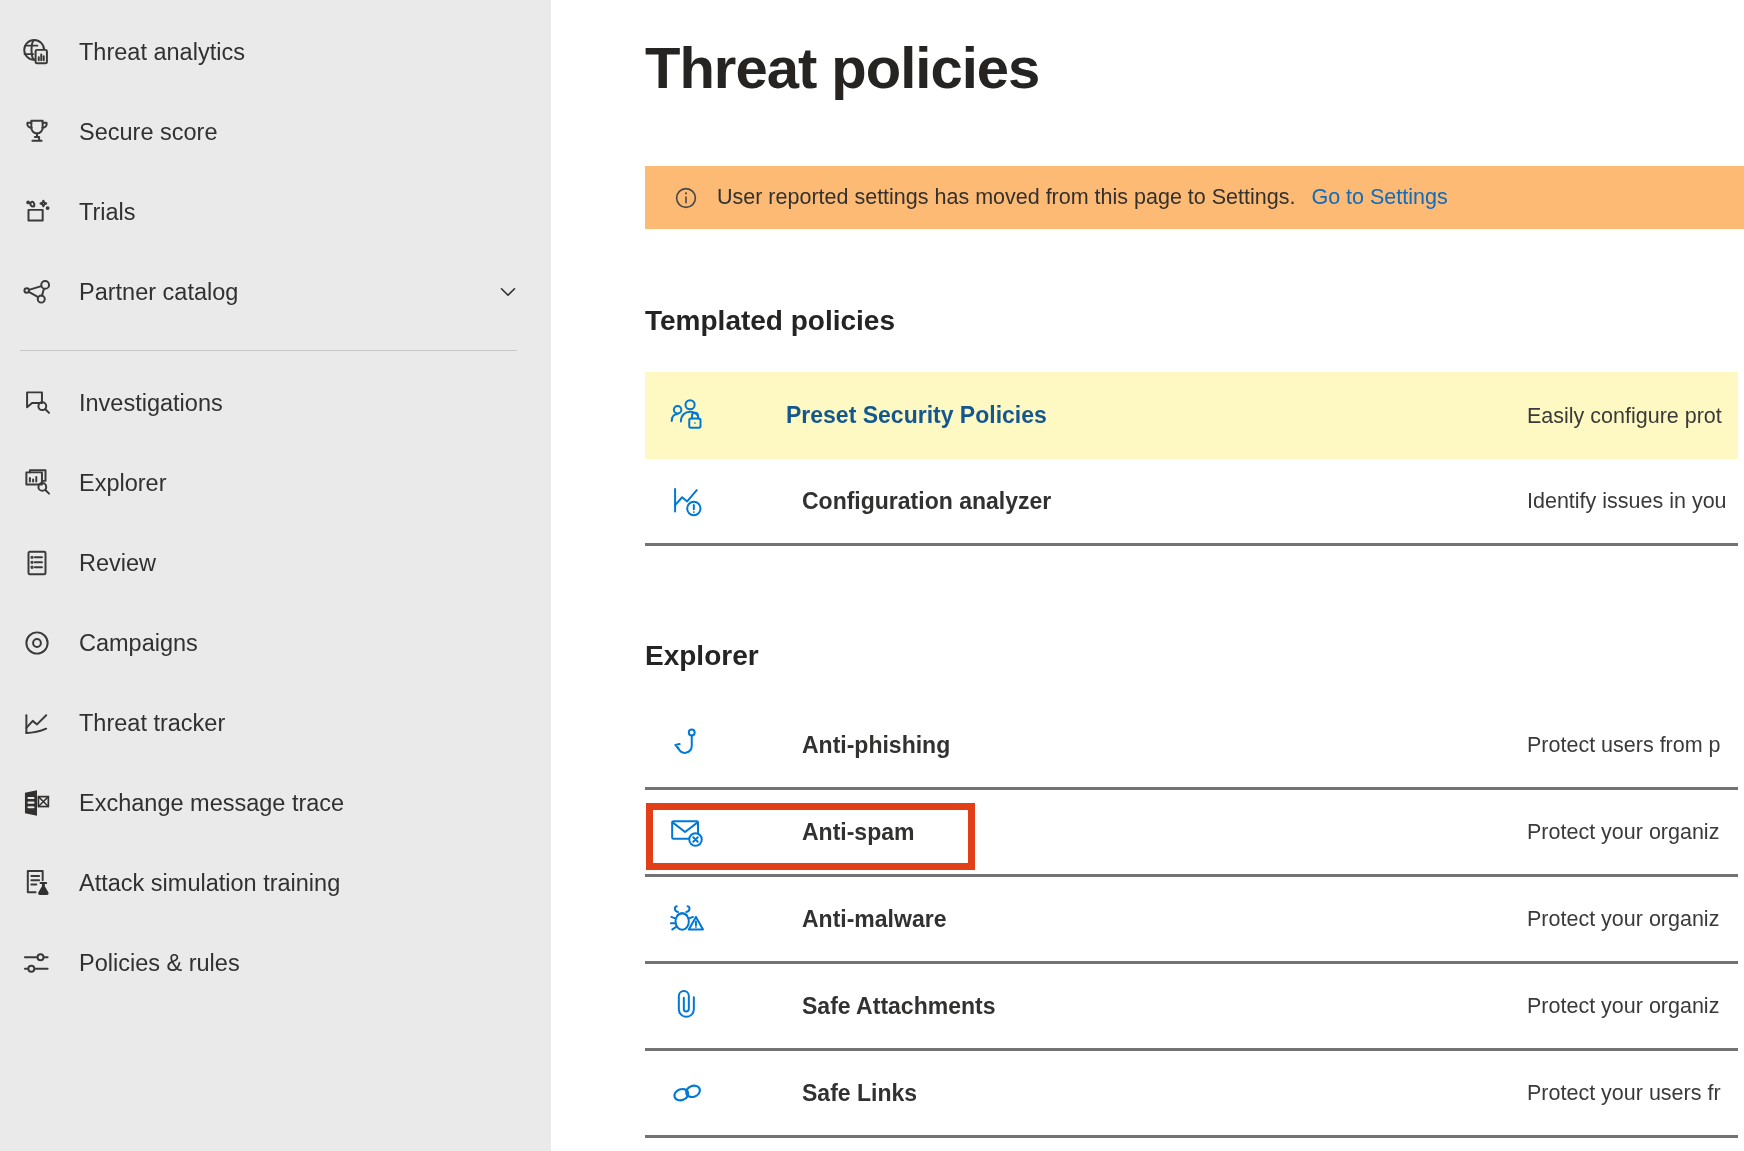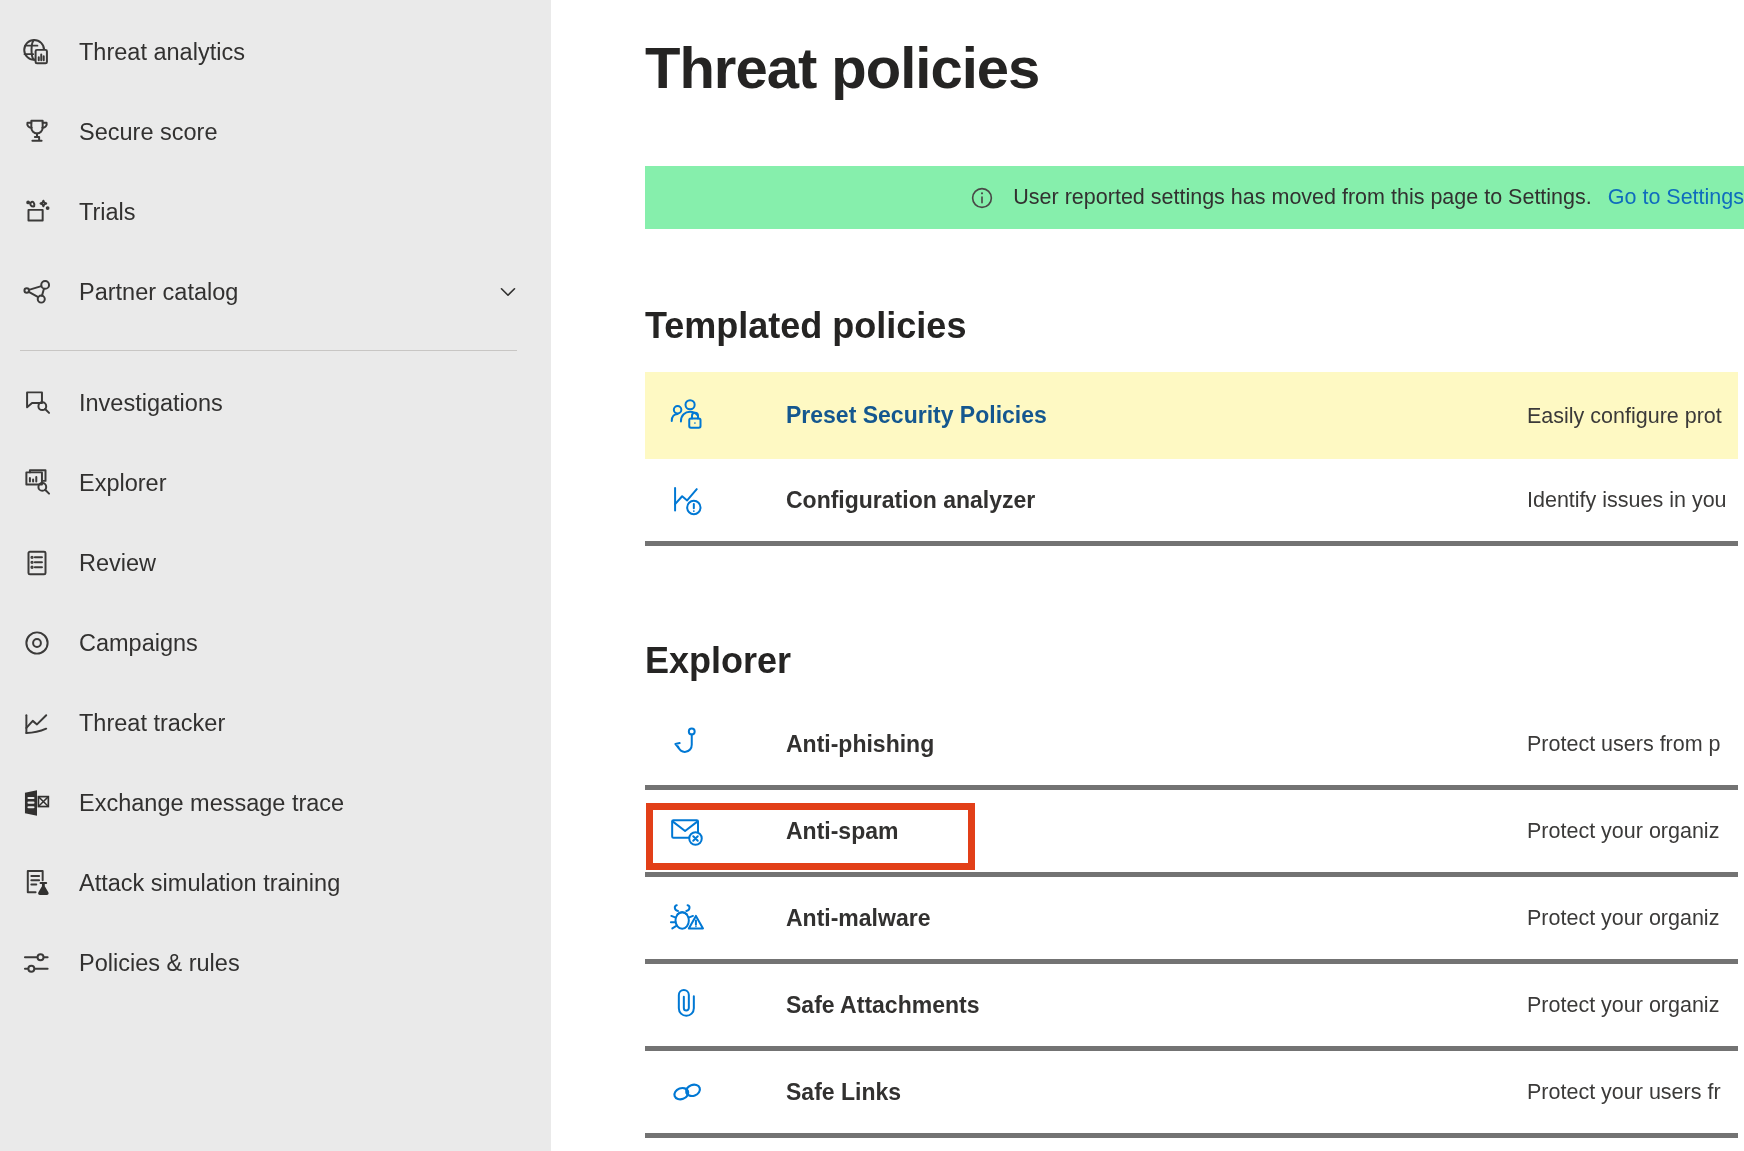--- a/index.html
+++ b/index.html
@@ -25,39 +25,39 @@
   .side-chevron{width:26px;height:26px;flex:none;color:#323130;}
   .side-divider{height:1px;background:#c8c6c4;margin:18px 34px 12px 20px;}
   
   .main{position:absolute;left:551px;top:0;width:1193px;height:1151px;background:#fff;}
   .page-title{
     position:absolute;left:94px;top:34px;margin:0;
     font-size:58px;font-weight:700;color:#252423;letter-spacing:-1px;white-space:nowrap;
   }
   .banner{
     position:absolute;left:94px;top:166px;right:0;height:63px;
-    background:#86efac;display:flex;align-items:center;gap:16px;
-    padding-left:26px;box-sizing:border-box;font-size:21.5px;color:#323130;white-space:nowrap;overflow:hidden;justify-content:flex-end;
+    background:#fdba74;display:flex;align-items:center;gap:16px;
+    padding-left:26px;box-sizing:border-box;font-size:21.5px;color:#323130;white-space:nowrap;overflow:hidden;
   }
   .banner .info-ic{width:30px;height:30px;flex:none;color:#494847;}
   .banner a{color:#0f6cbd;text-decoration:none;margin-left:0;cursor:pointer;}
   .section-heading{
     position:absolute;left:94px;margin:0;
-    font-size:36px;font-weight:700;color:#252423;white-space:nowrap;
+    font-size:28px;font-weight:700;color:#252423;white-space:nowrap;
   }
   .heading-templated{top:305px;}
   .heading-policies{top:640px;}
   .rows{position:absolute;left:94px;width:1093px;}
   .rows-templated{top:372px;}
   .rows-policies{top:703px;}
   .row{
     height:87px;display:flex;align-items:center;position:relative;
     box-sizing:border-box;overflow:hidden;cursor:pointer;background:#fff;
   }
-  .row.sep{border-bottom:5px solid #737373;}
+  .row.sep{border-bottom:3px solid #737373;gap:16px;}
   .row.hl{background:#fef9c3;}
   .row .icon-box{width:141px;box-sizing:border-box;padding-left:23px;flex:none;}
   .row .icon-box svg{width:40px;height:40px;color:#0078d4;}
   .row .label{font-size:23px;font-weight:700;color:#323130;white-space:nowrap;}
   .row .label.link{color:#14578f;}
   .row .desc{
     position:absolute;left:882px;top:50%;transform:translateY(-50%);
     font-size:21.5px;color:#3b3a39;white-space:nowrap;
   }
   .red-box{

